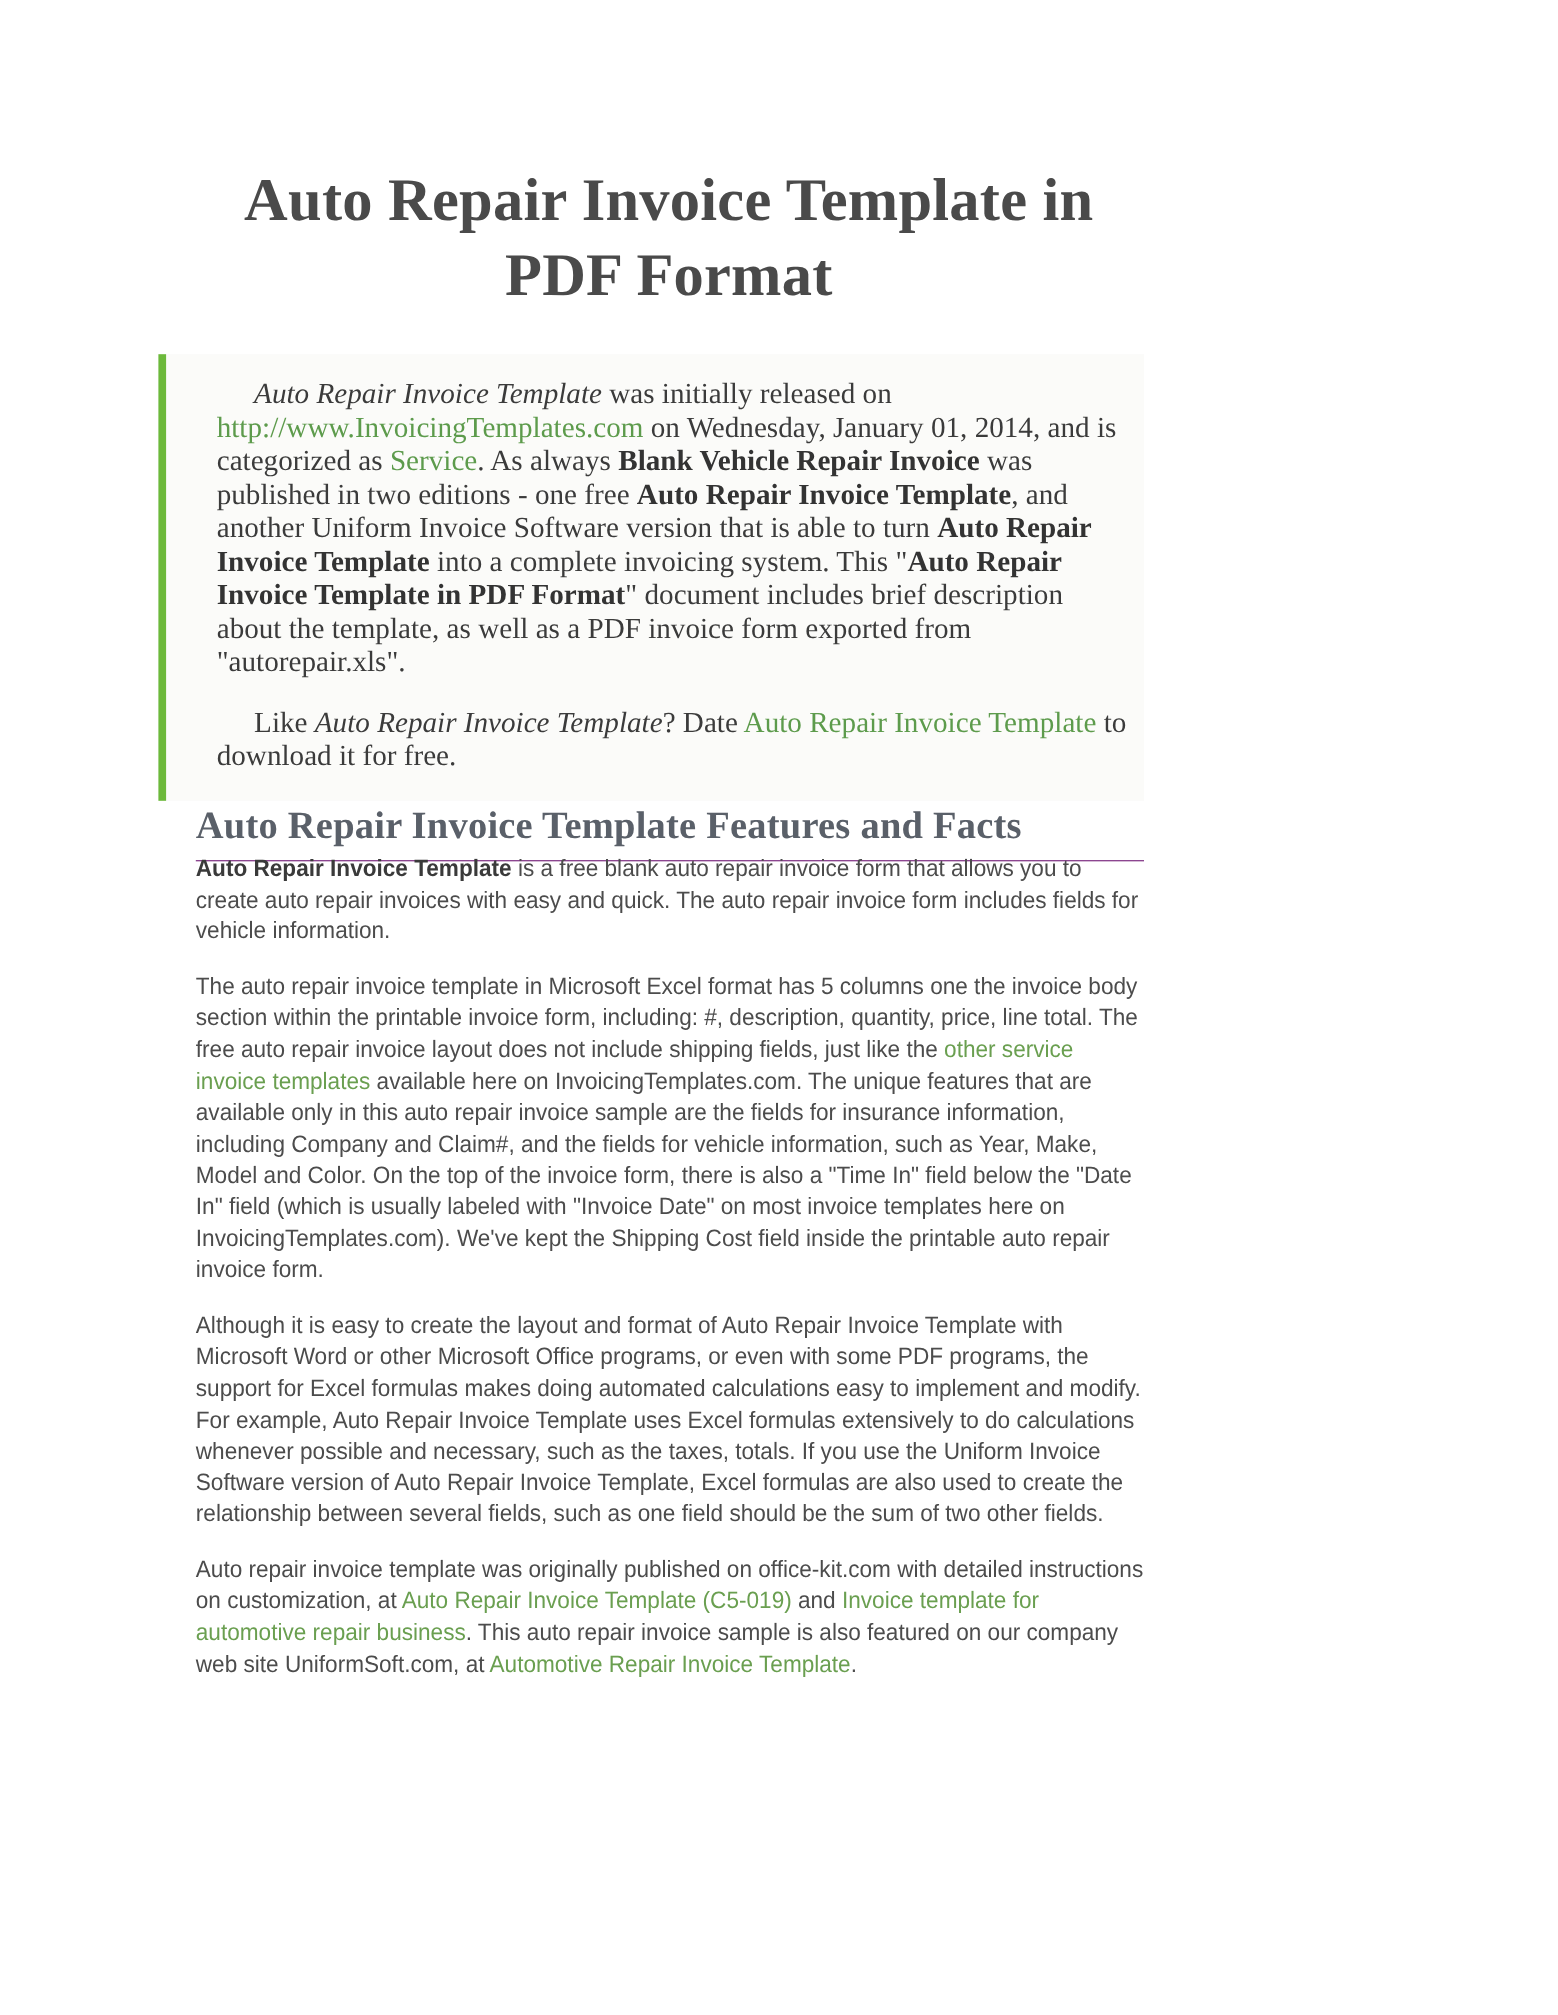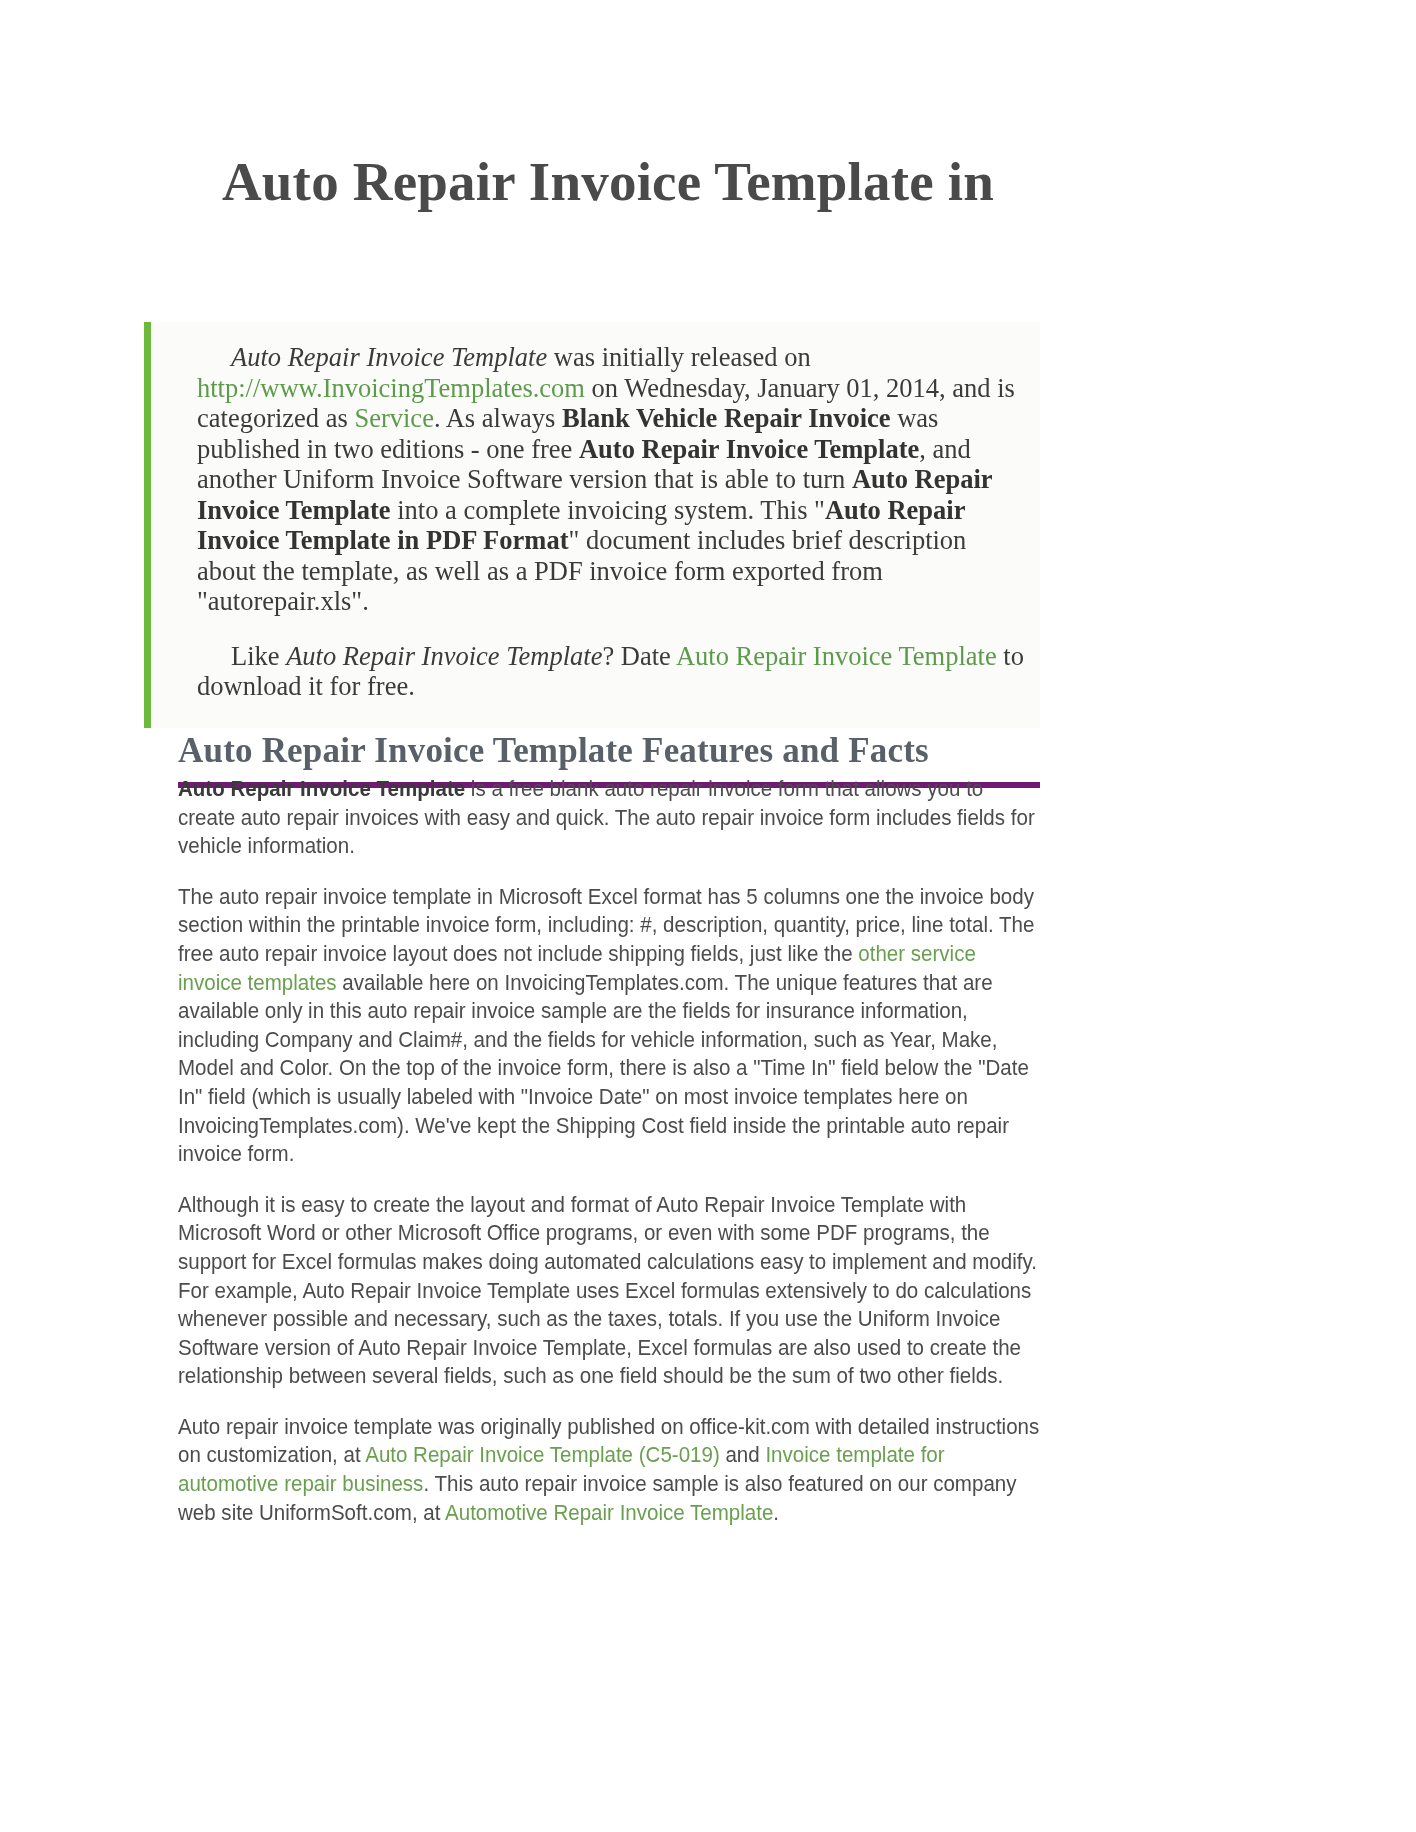--- a/index.html
+++ b/index.html
@@ -80,21 +80,21 @@
     left: 178px;
     top: 700px;
     width: 862px;
     font-family: "Liberation Serif", "DejaVu Serif", serif;
     font-weight: bold;
     font-size: 35px;
     line-height: 44px;
     color: #5a6069;
     letter-spacing: 0.2px;
     padding-bottom: 9px;
-    border-bottom: 6px solid #701a75;
+    border-bottom: 1px solid #701a75;
     box-sizing: border-box;
   }
 
   
   .body-wrap {
     position: absolute;
     left: 178px;
     top: 775px;
     width: 862px;
   }
@@ -130,20 +130,21 @@
     white-space: nowrap;
   }
 </style>
 </head>
 <body>
 
 <div class="page">
 
   <div class="doc-title">
     <span>Auto Repair Invoice Template in</span><br>
+    <span>PDF Format</span>
   </div>
 
   <div class="intro-block">
 
     <p class="intro-p"><span class="indent"></span><i>Auto Repair Invoice Template</i><span> was initially released on </span><a class="lnk-serif" href="#">http://www.InvoicingTemplates.com</a><span> on Wednesday, January 01, 2014, and is categorized as </span><a class="lnk-serif" href="#">Service</a><span>. As always </span><b>Blank Vehicle Repair Invoice</b><span> was published in two editions - one free </span><b>Auto Repair Invoice Template</b><span>, and another Uniform Invoice Software version that is able to turn </span><b>Auto Repair Invoice Template</b><span> into a complete invoicing system. This "</span><b>Auto Repair Invoice Template in PDF Format</b><span>" document includes brief description about the template, as well as a PDF invoice form exported from "autorepair.xls".</span></p>
 
     <p class="intro-p"><span class="indent"></span><span>Like </span><i>Auto Repair Invoice Template</i><span>? Date </span><a class="lnk-serif" href="#">Auto Repair Invoice Template</a><span> to download it for free.</span></p>
 
   </div>
 

